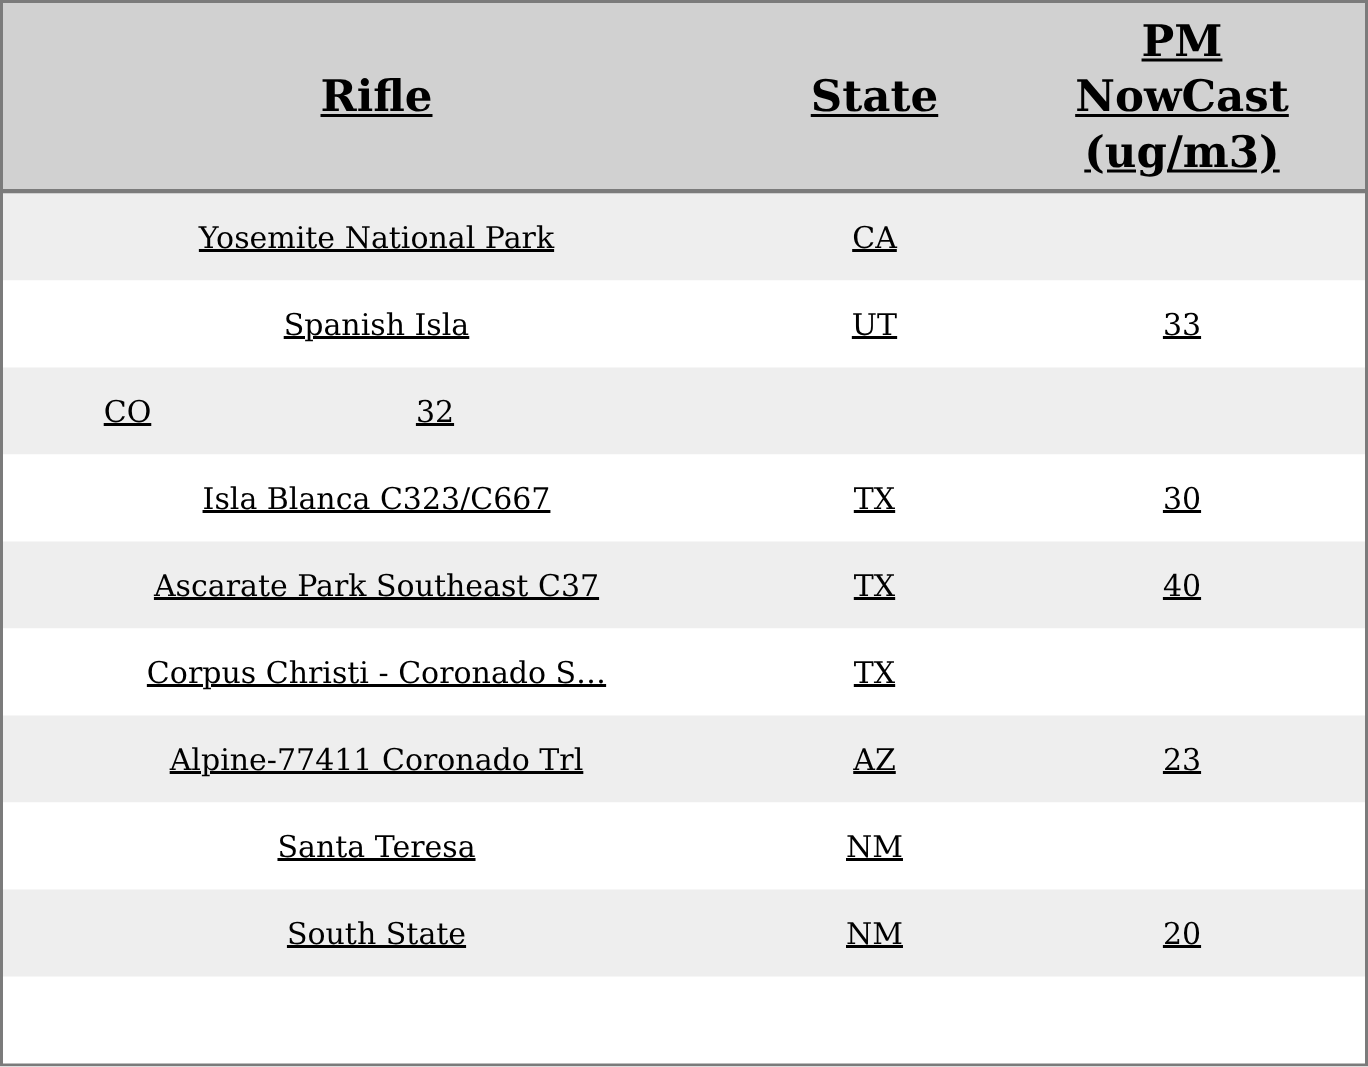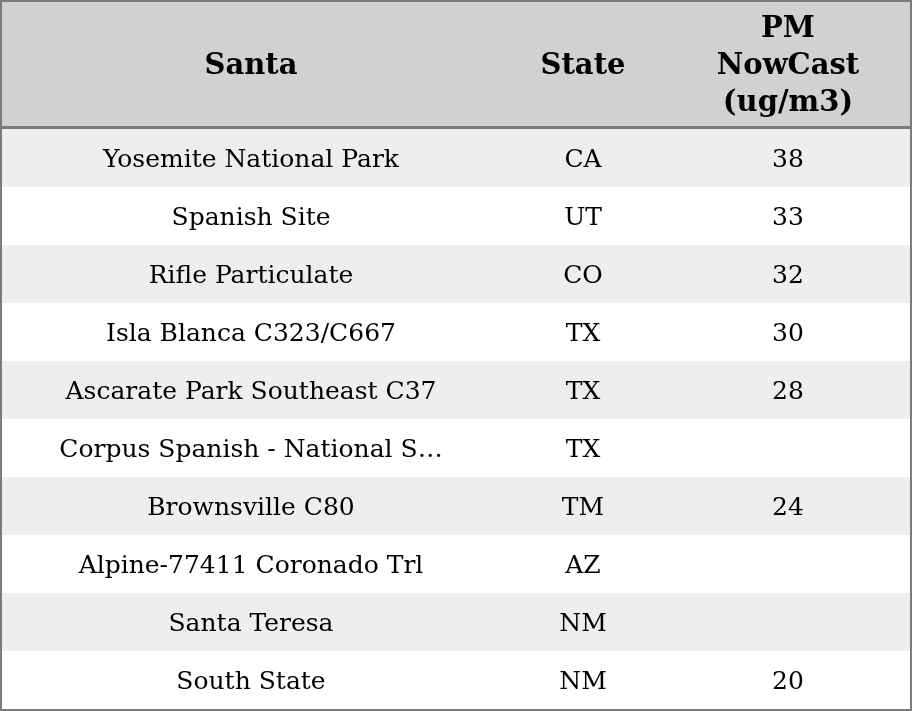--- a/index.html
+++ b/index.html
@@ -23,98 +23,93 @@
     height: 124px;
     background: #d1d1d1;
     border-bottom: 3px solid #7b7b7b;
     font-weight: bold;
     font-size: 29px;
   }
   .rows-body .row {
     display: flex;
     align-items: center;
     height: 58px;
-    font-size: 25px;
+    font-size: 20px;
     background: #ffffff;
   }
   .rows-body .row:nth-child(odd) {
     background: #eeeeee;
   }
   .cell {
     text-align: center;
     overflow: hidden;
     white-space: nowrap;
+    text-decoration: underline;
   }
   .col-site  { width: 498px; }
   .col-state { width: 166px; }
   .col-value { width: 244px; }
   .pm-header {
     white-space: pre-line;
     line-height: 37px;
   }
 </style>
 </head>
 <body>
 
 <div class="table-frame">
 
   <div class="header-row">
-    <div class="cell col-site">Santa</div>
+    <div class="cell col-site">Rifle</div>
     <div class="cell col-state">State</div>
     <div class="cell col-value pm-header">PM
 NowCast
 (ug/m3)</div>
   </div>
 
   <div class="rows-body">
 
     <div class="row">
       <div class="cell col-site">Yosemite National Park</div>
       <div class="cell col-state">CA</div>
-      <div class="cell col-value">38</div>
     </div>
 
     <div class="row">
-      <div class="cell col-site">Spanish Site</div>
+      <div class="cell col-site">Spanish Isla</div>
       <div class="cell col-state">UT</div>
       <div class="cell col-value">33</div>
     </div>
 
     <div class="row">
-      <div class="cell col-site">Rifle Particulate</div>
       <div class="cell col-state">CO</div>
       <div class="cell col-value">32</div>
     </div>
 
     <div class="row">
       <div class="cell col-site">Isla Blanca C323/C667</div>
       <div class="cell col-state">TX</div>
       <div class="cell col-value">30</div>
     </div>
 
     <div class="row">
       <div class="cell col-site">Ascarate Park Southeast C37</div>
       <div class="cell col-state">TX</div>
-      <div class="cell col-value">28</div>
+      <div class="cell col-value">40</div>
     </div>
 
     <div class="row">
-      <div class="cell col-site">Corpus Spanish - National S…</div>
+      <div class="cell col-site">Corpus Christi - Coronado S…</div>
       <div class="cell col-state">TX</div>
     </div>
 
-    <div class="row">
-      <div class="cell col-site">Brownsville C80</div>
-      <div class="cell col-state">TM</div>
-      <div class="cell col-value">24</div>
-    </div>
 
     <div class="row">
       <div class="cell col-site">Alpine-77411 Coronado Trl</div>
       <div class="cell col-state">AZ</div>
+      <div class="cell col-value">23</div>
     </div>
 
     <div class="row">
       <div class="cell col-site">Santa Teresa</div>
       <div class="cell col-state">NM</div>
     </div>
 
     <div class="row">
       <div class="cell col-site">South State</div>
       <div class="cell col-state">NM</div>

